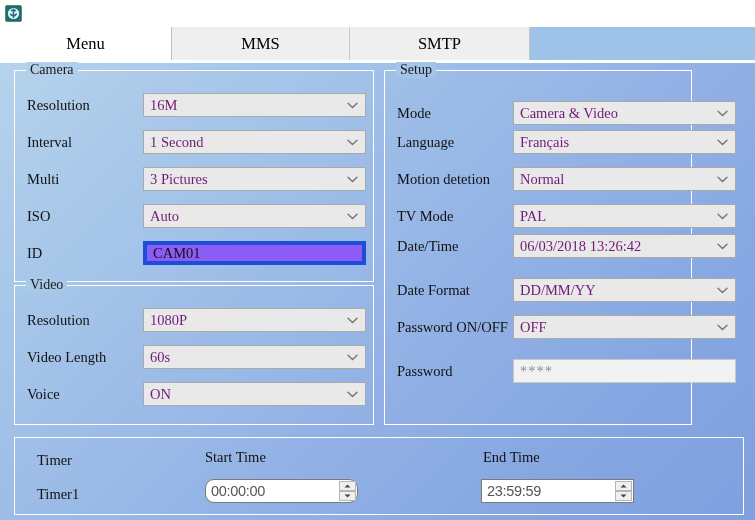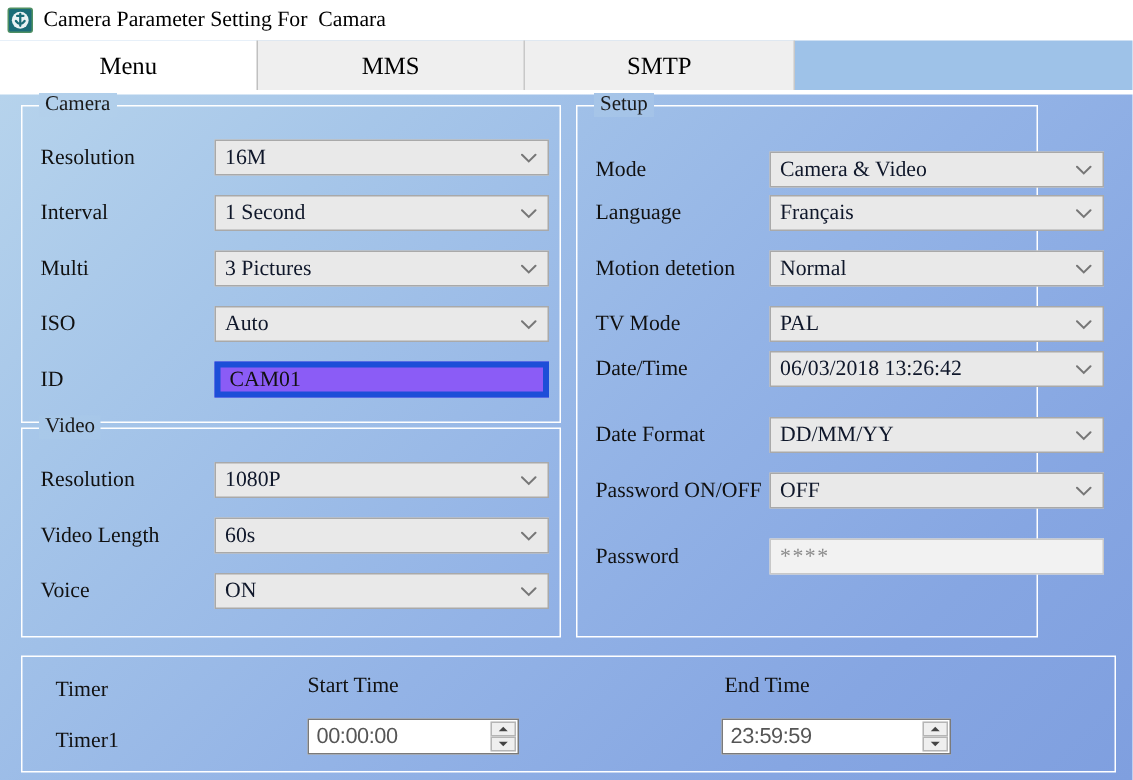--- a/index.html
+++ b/index.html
@@ -139,21 +139,21 @@
     height: 24px;
     box-sizing: border-box;
     background: #e9e9e9;
     border: 1px solid #a9a9a9;
     display: flex;
     align-items: center;
     cursor: default;
   }
   .combo .combo-value {
     font-size: 14.5px;
-    color: #0f172a;
+    color: #701a75;
     padding-left: 6px;
     line-height: 22px;
     white-space: nowrap;
     overflow: hidden;
   }
   .combo .chevron {
     position: absolute;
     right: 7px;
     top: 50%;
     margin-top: -3px;
@@ -236,21 +236,20 @@
 
 <div class="app">
 
   <div class="titlebar">
     <div class="title-icon">
       <svg width="15" height="15" viewBox="0 0 15 15">
         <circle cx="7.5" cy="7.5" r="5.6" fill="#e9f2f5"></circle>
         <path d="M7.5 3.2 L7.5 11.2 M4.6 8.0 Q7.5 12.0 10.4 8.0 M5.4 4.6 L9.6 4.6" stroke="#1b6c78" stroke-width="1.5" fill="none" stroke-linecap="round"></path>
       </svg>
     </div>
-    <div class="title-text">Camera Parameter Setting For  Camara</div>
   </div>
 
   <div class="tabstrip">
     <div class="tab active tab-menu">
       <span>Menu</span>
     </div>
     <div class="tab tab-mms">
       <span>MMS</span>
     </div>
     <div class="tab tab-smtp">
@@ -455,21 +454,21 @@
     </div>
   </div>
 
   <div class="group group-timer">
     <div class="timer-head" style="left: 22px; top: 14px;">Timer</div>
     <div class="timer-head" style="left: 190px; top: 11px;">Start Time</div>
     <div class="timer-head" style="left: 468px; top: 11px;">End Time</div>
 
     <div class="timer-head" style="left: 22px; top: 48px;">Timer1</div>
 
-    <div class="spinner" style="left: 190px; top: 41px; width: 141px;">
+    <div class="spinner" style="left: 190px; top: 41px; width: 153px; border-radius: 9px;">
       <span class="sp-value">00:00:00</span>
       <span class="sp-buttons">
         <span class="sp-btn">
           <svg width="7" height="4" viewBox="0 0 7 4">
               <path d="M3.5 0.5 L6.5 3.5 L0.5 3.5 Z" fill="#444"></path>
             </svg>
         </span>
         <span class="sp-btn">
           <svg width="7" height="4" viewBox="0 0 7 4">
               <path d="M3.5 3.5 L0.5 0.5 L6.5 0.5 Z" fill="#444"></path>

